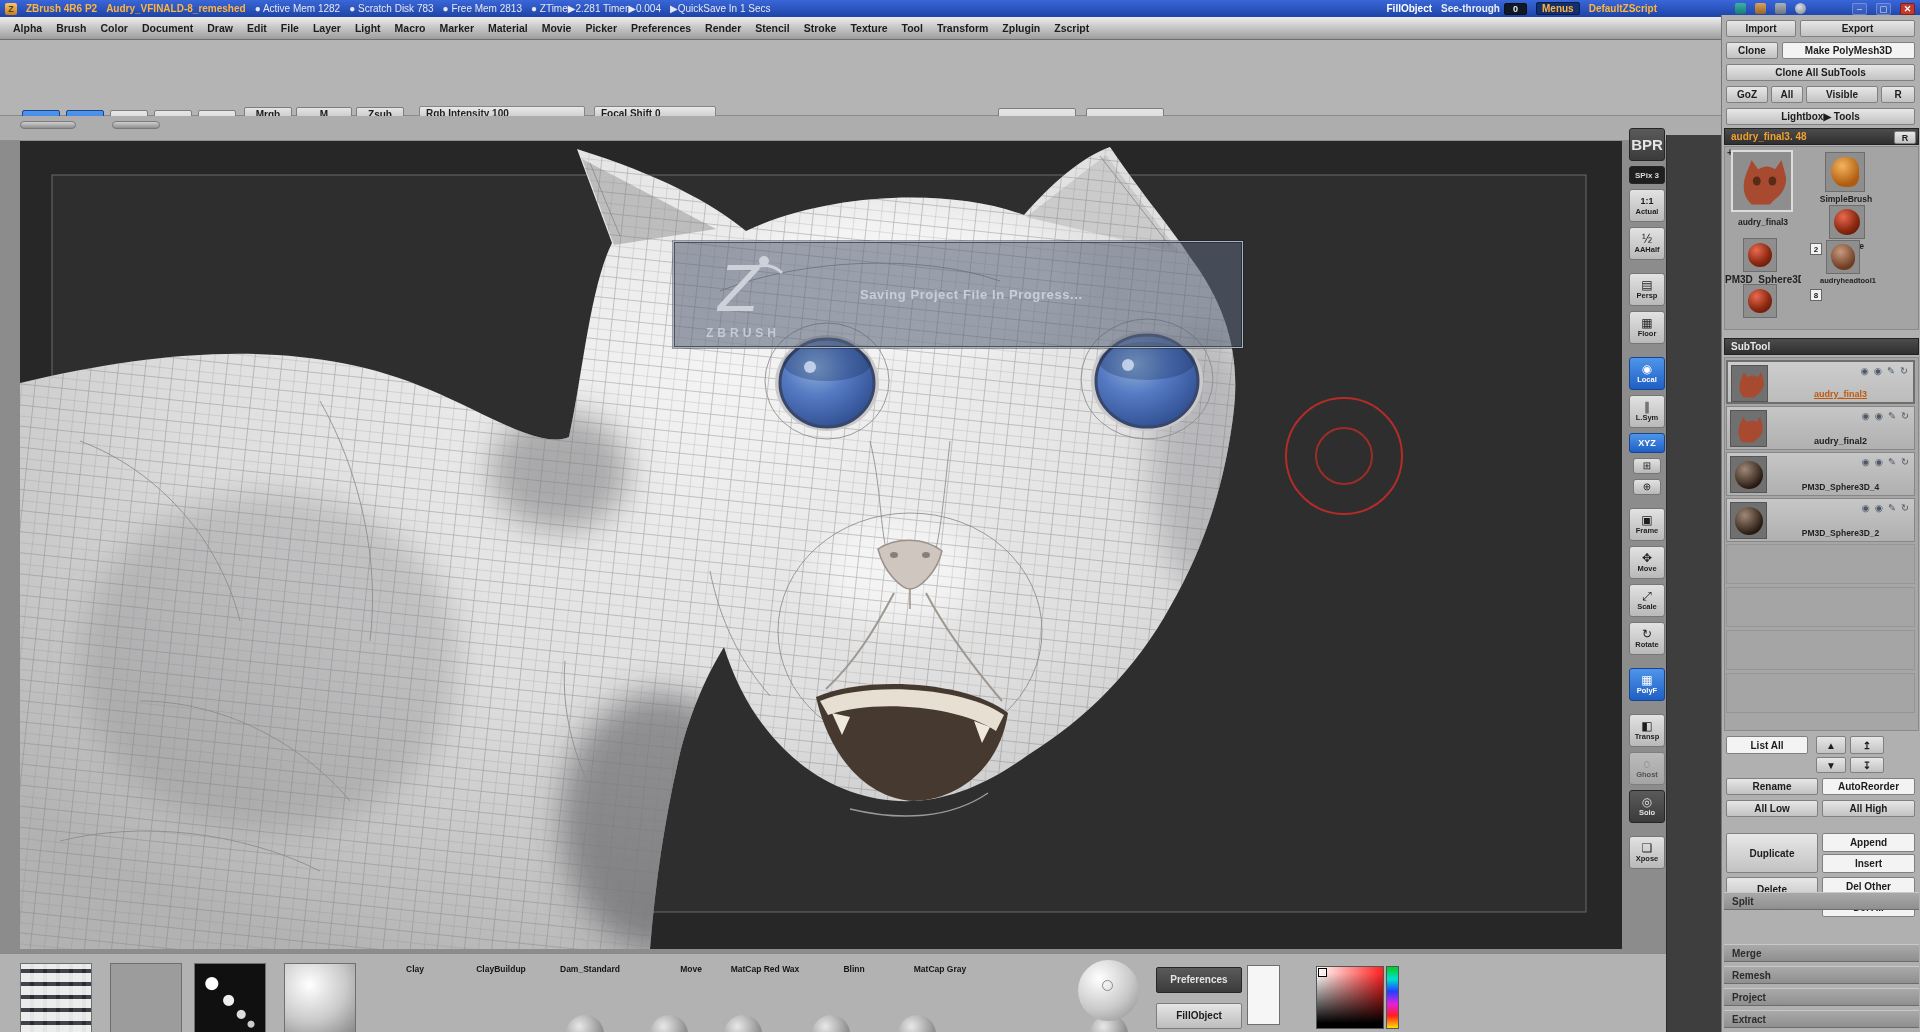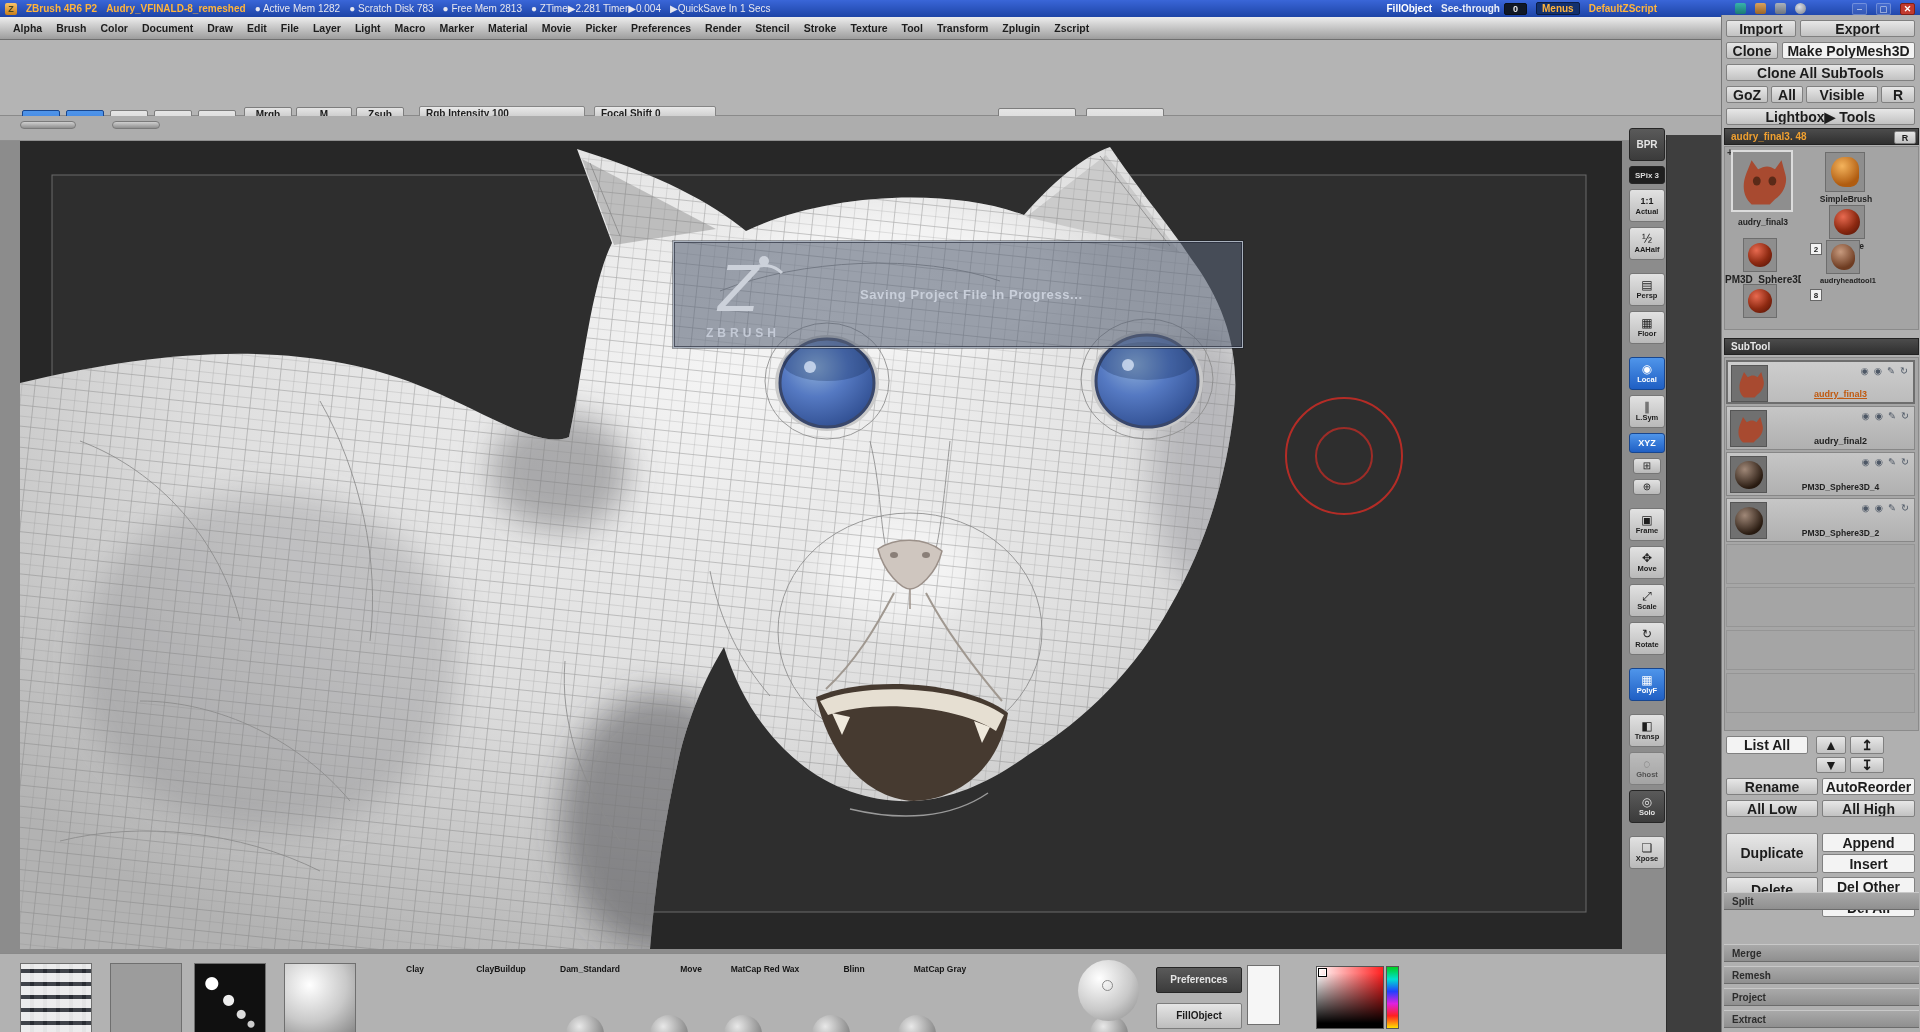--- a/index.html
+++ b/index.html
@@ -70,21 +70,21 @@
   .rsb .lb{font-size:7.5px;font-weight:bold;line-height:9px}
   .rsb.mini{height:16px;width:28px}
   .gap1{margin-top:8px}
 
   
   #gutter{left:1666px;top:135px;width:55px;height:897px;background:#3e3e3e;border-left:1px solid #2c2c2c}
 
   
   #toolpanel{left:1721px;top:15px;width:199px;height:1017px;background:#b0b0b0;border-left:1px solid #777}
   .pbtn{position:absolute;height:17px;background:linear-gradient(#e7e7e7,#c2c2c2);border:1px solid #808080;border-radius:2px;
-    font-size:14px;font-weight:bold;color:#1c1c1c;display:flex;align-items:center;justify-content:center;white-space:nowrap;overflow:hidden}
+    font-size:10px;font-weight:bold;color:#1c1c1c;display:flex;align-items:center;justify-content:center;white-space:nowrap;overflow:hidden}
   .dbar{position:absolute;background:linear-gradient(#4c4c4c,#2f2f2f);border:1px solid #222;color:#e8e8e8;
     font-size:10px;font-weight:bold;display:flex;align-items:center;padding:0 6px}
   .thumbarea{position:absolute;left:2px;top:131px;width:195px;height:184px;background:#a4a4a4;border:1px solid #8b8b8b}
   .thumb{position:absolute;background:#8e8e8e;border:1px solid #6d6d6d;display:flex;align-items:center;justify-content:center;overflow:hidden}
   .thumb.seltool{border:2px solid #dcdcdc}
   .tlabel{position:absolute;font-size:8.5px;font-weight:bold;color:#222;text-align:center;white-space:nowrap;overflow:hidden}
   .tlabel.orange{color:#c05a10}
   .badge{position:absolute;width:12px;height:12px;background:#f2f2f2;border:1px solid #666;font-size:8px;font-weight:bold;
     color:#222;display:flex;align-items:center;justify-content:center}
   .redsphere{border-radius:50%;background:radial-gradient(circle at 35% 30%,#e86a50,#8e2a12 55%,#4a1004)}
@@ -345,21 +345,21 @@
       <span class="msg">Saving Project File In Progress...</span>
     </div>
 
     <div id="cursor">
         <div class="inner"></div>
       </div>
   </div>
 
   <div id="rightshelf" class="abs">
     <div class="rsb darkbtn">
-        <span class="lb" style="font-size:10px">BPR</span>
+        <span class="lb" style="font-size:15px">BPR</span>
       </div>
     <div class="rsb darkbtn" style="height:18px;background:#1f1f1f!important">
         <span class="lb" style="font-size:8px;color:#ddd">SPix 3</span>
       </div>
     <div class="rsb">
         <span class="ic" style="font-size:9px;font-weight:bold">1:1</span>
         <span class="lb">Actual</span>
       </div>
     <div class="rsb">
         <span class="ic">½</span>

